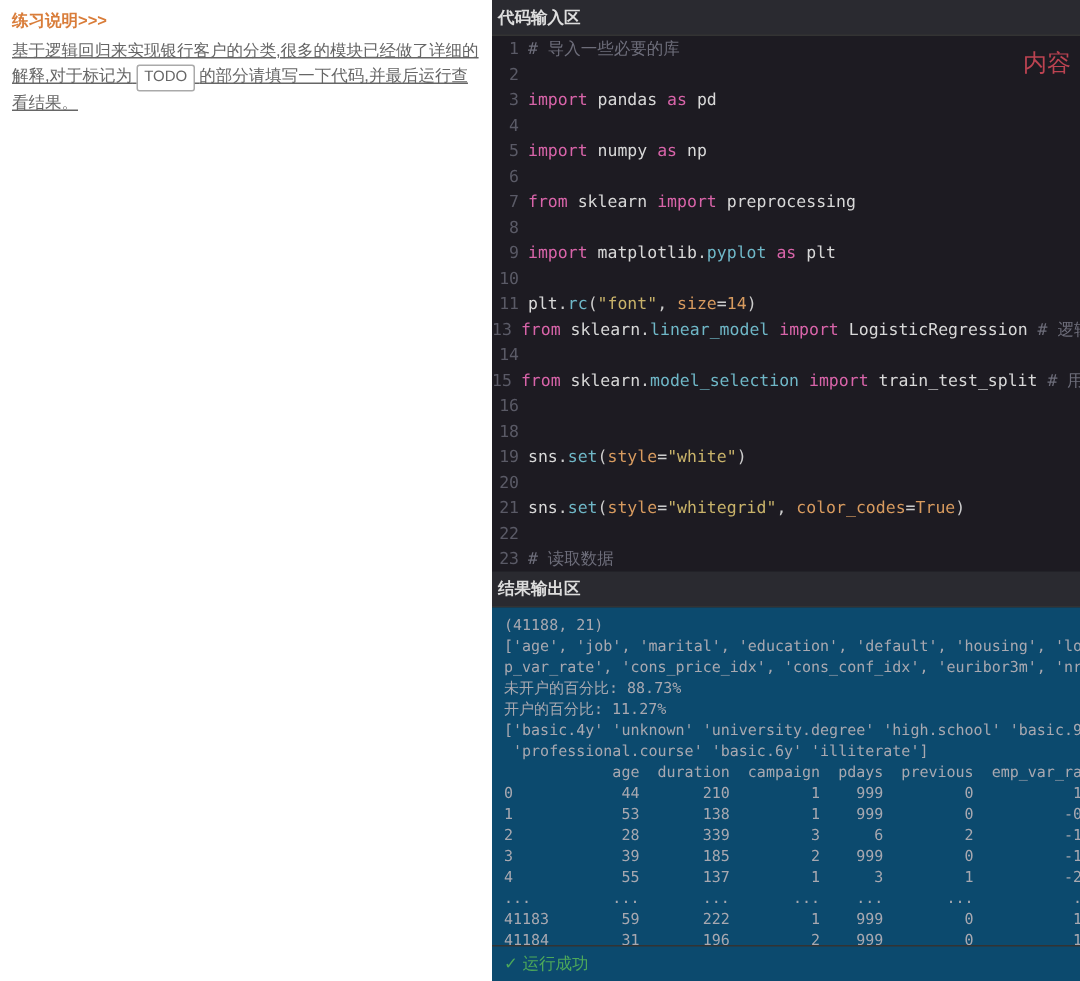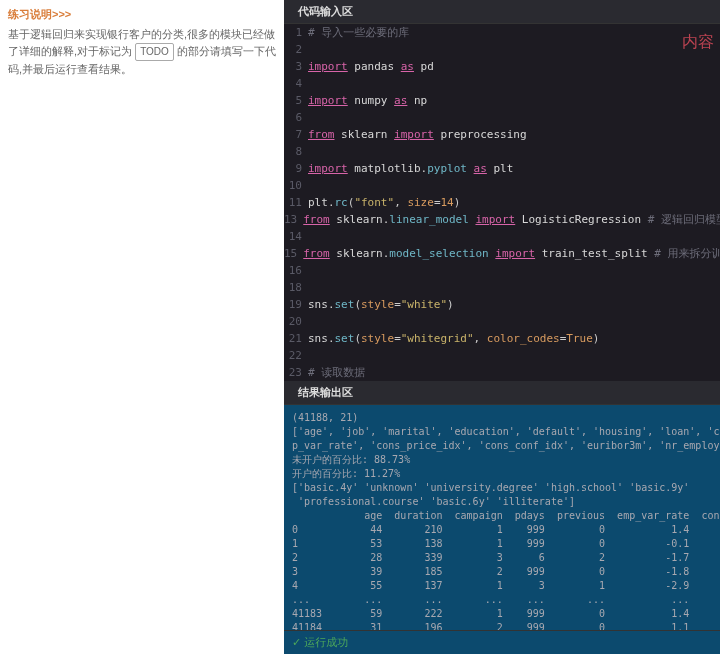--- a/index.html
+++ b/index.html
@@ -5,55 +5,56 @@
 * { box-sizing: border-box; margin: 0; padding: 0; }
 body {
   font-family: "Microsoft YaHei", Arial, sans-serif;
   background: #fff;
   width: 720px;
   height: 654px;
   overflow: hidden;
   display: flex;
 }
 .left-panel {
-  width: 284px;
+  width: 328px;
   padding: 6px 8px;
   font-size: 11px;
   color: #555;
   line-height: 1.6;
 }
 .exercise-title {
   color: #d97d3a;
   font-weight: bold;
   font-size: 11px;
 }
 .exercise-desc {
   color: #666;
   margin-top: 2px;
+  text-decoration: underline;
 }
 .todo-box {
   display: inline-block;
   border: 1px solid #aaa;
   padding: 0 4px;
   font-size: 10px;
   border-radius: 2px;
 }
 .right-panel {
   flex: 1;
   background: #1a1a1e;
   display: flex;
   flex-direction: column;
   position: relative;
   overflow: hidden;
 }
 .section-header {
   background: #2a2a30;
   color: #ddd;
   font-size: 11px;
-  padding: 4px 14px;
+  padding: 4px 4px;
   font-weight: bold;
   border-bottom: 1px solid #333;
 }
 .code-area {
   flex: 0 0 auto;
   background: #1d1b22;
   font-family: Consolas, monospace;
   font-size: 11px;
   line-height: 17px;
   overflow: hidden;
@@ -66,21 +67,21 @@
   width: 24px;
   text-align: right;
   color: #5a5a66;
   padding-right: 6px;
   user-select: none;
 }
 .code-content {
   flex: 1;
 }
 .cm-comment { color: #6d6d7a; }
-.cm-kw { color: #d864a9; text-decoration: underline; }
+.cm-kw { color: #d864a9; }
 .cm-mod { color: #6fb7c7; }
 .cm-func { color: #6fb7c7; }
 .cm-str { color: #c9b36a; }
 .cm-var { color: #d8d8d8; }
 .cm-param { color: #d89b5f; }
 .cm-bool { color: #d89b5f; }
 .cm-punct { color: #ccc; }
 .output-area {
   flex: 1;
   background: #0c4a6e;

